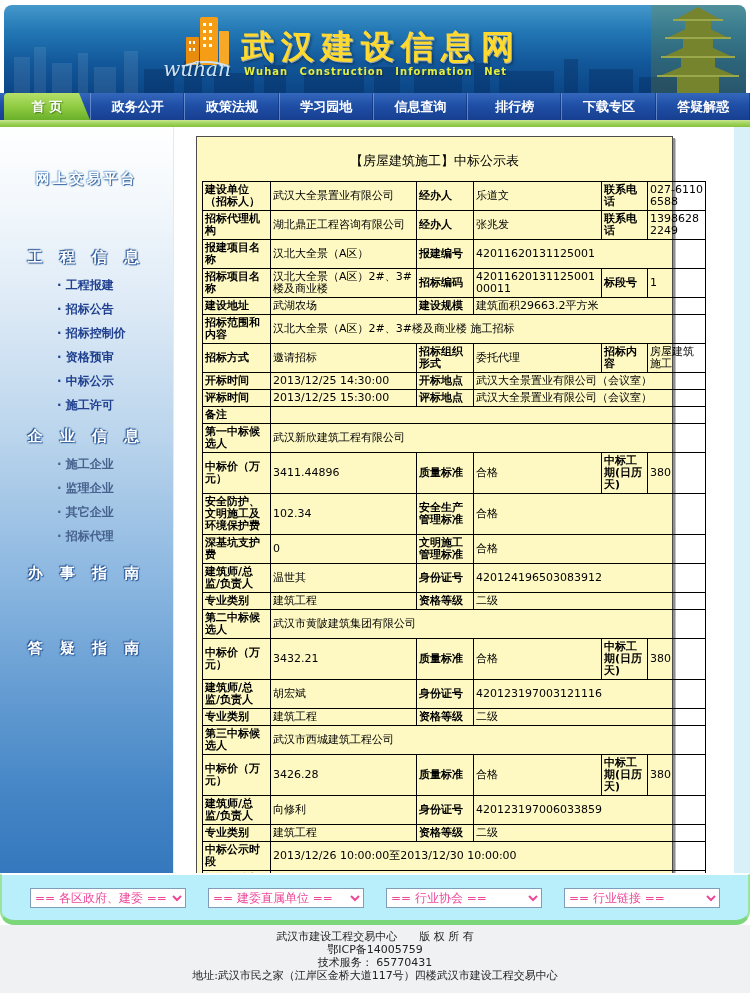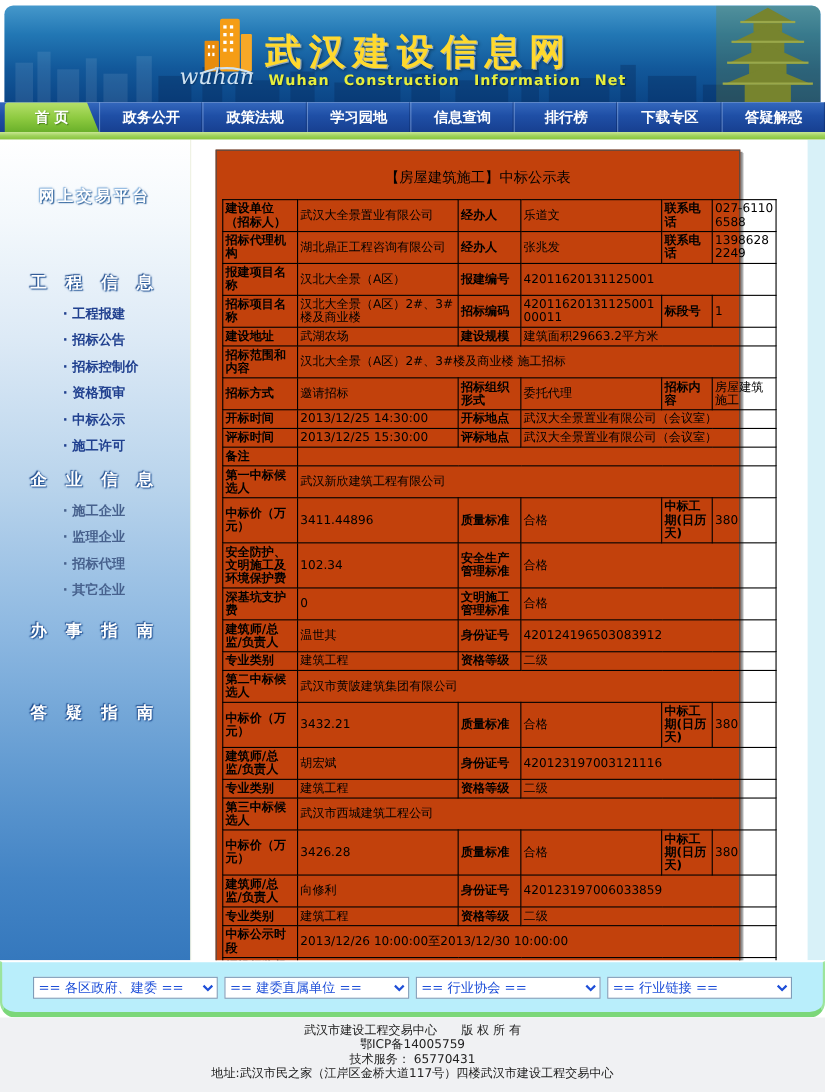--- a/index.html
+++ b/index.html
@@ -22,21 +22,21 @@
     position:absolute;left:138px;top:52px;width:110px;text-align:center;
     font-family:"DejaVu Serif","Liberation Serif",serif;font-style:italic;
     font-size:20px;color:#cfe3f2;text-shadow:1px 1px 1px #0b3a6e;
   }
   .site-title{
     position:absolute;left:237px;top:20px;font-size:33px;font-weight:bold;
     color:#ffd92e;letter-spacing:7px;white-space:nowrap;
     text-shadow:1px 1px 0 rgba(255,255,255,.55),2px 2px 3px rgba(0,0,0,.45);
   }
   .site-subtitle{
-    position:absolute;left:240px;top:61px;font-size:13px;font-weight:bold;
+    position:absolute;left:240px;top:61px;font-size:10px;font-weight:bold;
     color:#e6ee3d;letter-spacing:1px;word-spacing:7px;white-space:nowrap;
     text-shadow:1px 1px 1px rgba(0,0,0,.4);
   }
   
   .navbar{
     height:27px;display:flex;position:relative;
     background:linear-gradient(180deg,#3468bd 0%,#20four 0%,#1f4fa6 45%,#173f90 100%);
     background:linear-gradient(180deg,#3468bd 0%,#1f4fa6 45%,#173f90 100%);
   }
   .tab{
@@ -81,21 +81,21 @@
   .g0 .side-header{margin-top:60px;}
   .g0 .side-link{color:#20408f;}
   .g1 .side-header{margin-top:10px;}
   .g1 .side-link{color:#47618d;}
   .g2 .side-header{margin-top:16px;}
   .g3 .side-header{margin-top:56px;}
   
   .main{flex:1;background:#ffffff;position:relative;}
   .right-strip{flex:0 0 16px;background:#d8f1f8;}
   .page{
-    margin:9px 0 0 22px;width:477px;background:#c2410c;
+    margin:9px 0 0 22px;width:477px;background:#fef9c3;
     border:1px solid #4c4c4c;
     box-shadow:2px 2px 0 #8f8f8f,3px 3px 0 #c4c4c4;
     padding:0 5px 8px 5px;box-sizing:border-box;
   }
   .page-title{text-align:center;font-size:13px;color:#000;margin:15px 0 11px 0;}
   table.bid{border-collapse:collapse;width:503px;table-layout:fixed;margin:0 auto;}
   table.bid td{
     border:1px solid #000;font-size:11px;line-height:12px;padding:2px 2px;
     color:#000;vertical-align:middle;word-break:break-all;
   }
@@ -104,21 +104,21 @@
   .links-panel{
     height:52px;margin:0;background:#b9eefb;
     border-top:2px solid #ffffff;
     border-left:2px solid #9be49c;border-right:2px solid #9be49c;
     border-bottom:5px solid #7bd779;
     border-radius:2px 2px 14px 14px;
     display:flex;align-items:center;justify-content:space-between;
     padding:0 28px;box-sizing:border-box;
   }
   .links-panel select{
-    width:168px;height:20px;font-size:12px;color:#1d4ed8;background:#fff;
+    width:156px;height:20px;font-size:12px;color:#ec4899;background:#fff;
     border:1px solid #7f9db9;font-family:"DejaVu Sans","Liberation Sans",sans-serif;
   }
   
   .footer{
     height:72px;background:#f0f1f3;padding-top:5px;box-sizing:border-box;
     text-align:center;font-size:11px;line-height:13px;color:#222;
   }
 </style>
 </head>
 <body>
@@ -223,22 +223,22 @@
             <div class="side-link">资格预审</div>
             <div class="side-link">中标公示</div>
             <div class="side-link">施工许可</div>
           </div>
         </div>
         <div class="g1">
           <div class="side-header">企 业 信 息</div>
           <div class="side-links">
             <div class="side-link">施工企业</div>
             <div class="side-link">监理企业</div>
+            <div class="side-link">其它企业</div>
             <div class="side-link">招标代理</div>
-            <div class="side-link">其它企业</div>
           </div>
         </div>
         <div class="g2">
           <div class="side-header">办 事 指 南</div>
           <div class="side-links"></div>
         </div>
         <div class="g3">
           <div class="side-header">答 疑 指 南</div>
           <div class="side-links"></div>
         </div>

